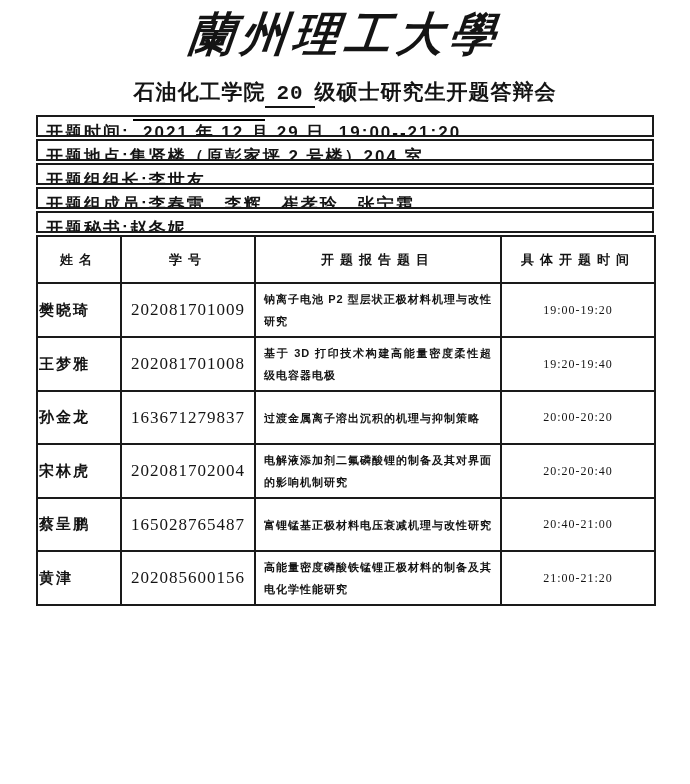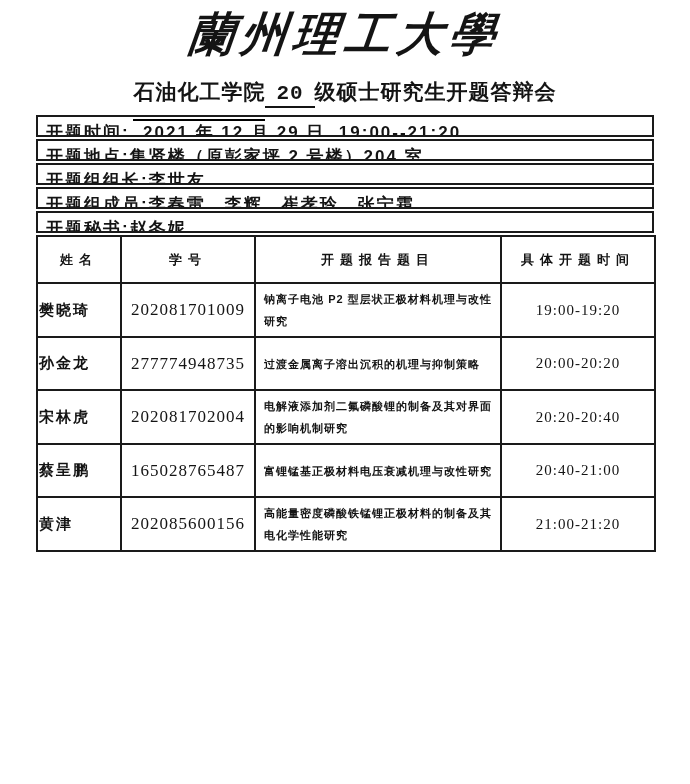--- a/index.html
+++ b/index.html
@@ -71,21 +71,21 @@
   tbody td { height: 53px; }
   td.name  { font-weight: bold; font-size: 15px; letter-spacing: 2px; }
   td.sid   { text-align: center; font-family: "Liberation Serif", serif; font-size: 17px; letter-spacing: 1px; }
   td.topic {
     font-weight: bold; font-size: 11px;
     padding: 4px 8px;
     line-height: 22px;
     text-align: justify;
     letter-spacing: 1px;
   }
-  td.time  { text-align: center; font-family: "Liberation Serif", serif; font-size: 15px; letter-spacing: 1px; }
+  td.time  { text-align: center; font-family: "Liberation Serif", serif; font-size: 12px; letter-spacing: 1px; }
 
   .footer { margin: 8px 0 0 330px; }
   .footer .college {
     font-size: 18px; font-weight: bold; letter-spacing: 3px; line-height: 28px;
   }
   .footer .date {
     font-size: 17px; font-weight: bold; letter-spacing: 2px; line-height: 30px;
     white-space: pre;
   }
 </style>
@@ -122,22 +122,28 @@
       </tr>
     </thead>
     <tbody>
       <tr>
         <td class="name">樊晓琦</td>
         <td class="sid">202081701009</td>
         <td class="topic">钠离子电池 P2 型层状正极材料机理与改性研究</td>
         <td class="time">19:00-19:20</td>
       </tr>
       <tr>
+        <td class="name">王梦雅</td>
+        <td class="sid">202081701008</td>
+        <td class="topic">基于 3D 打印技术构建高能量密度柔性超级电容器电极</td>
+        <td class="time">19:20-19:40</td>
+      </tr>
+      <tr>
         <td class="name">孙金龙</td>
-        <td class="sid">277774948735</td>
+        <td class="sid">163671279837</td>
         <td class="topic">过渡金属离子溶出沉积的机理与抑制策略</td>
         <td class="time">20:00-20:20</td>
       </tr>
       <tr>
         <td class="name">宋林虎</td>
         <td class="sid">202081702004</td>
         <td class="topic">电解液添加剂二氟磷酸锂的制备及其对界面的影响机制研究</td>
         <td class="time">20:20-20:40</td>
       </tr>
       <tr>

